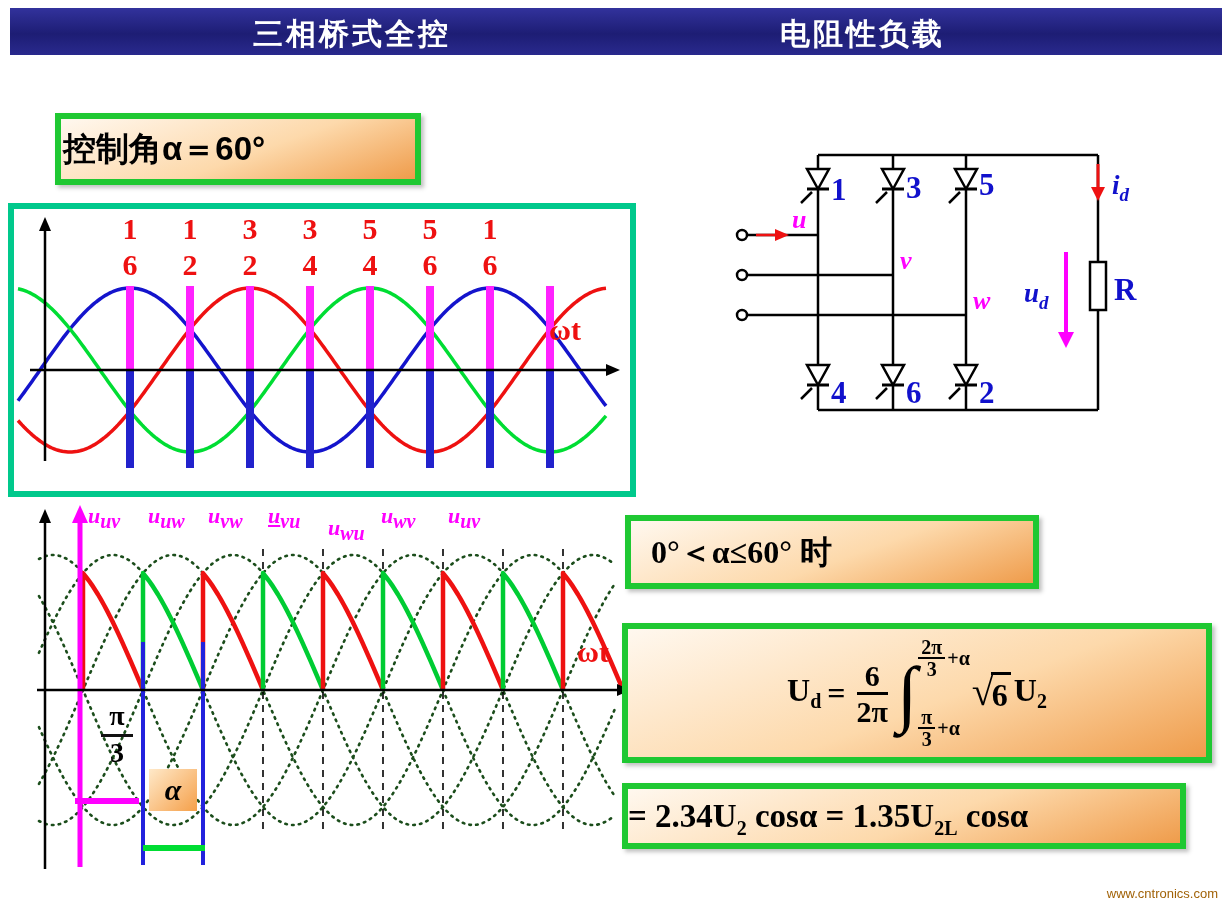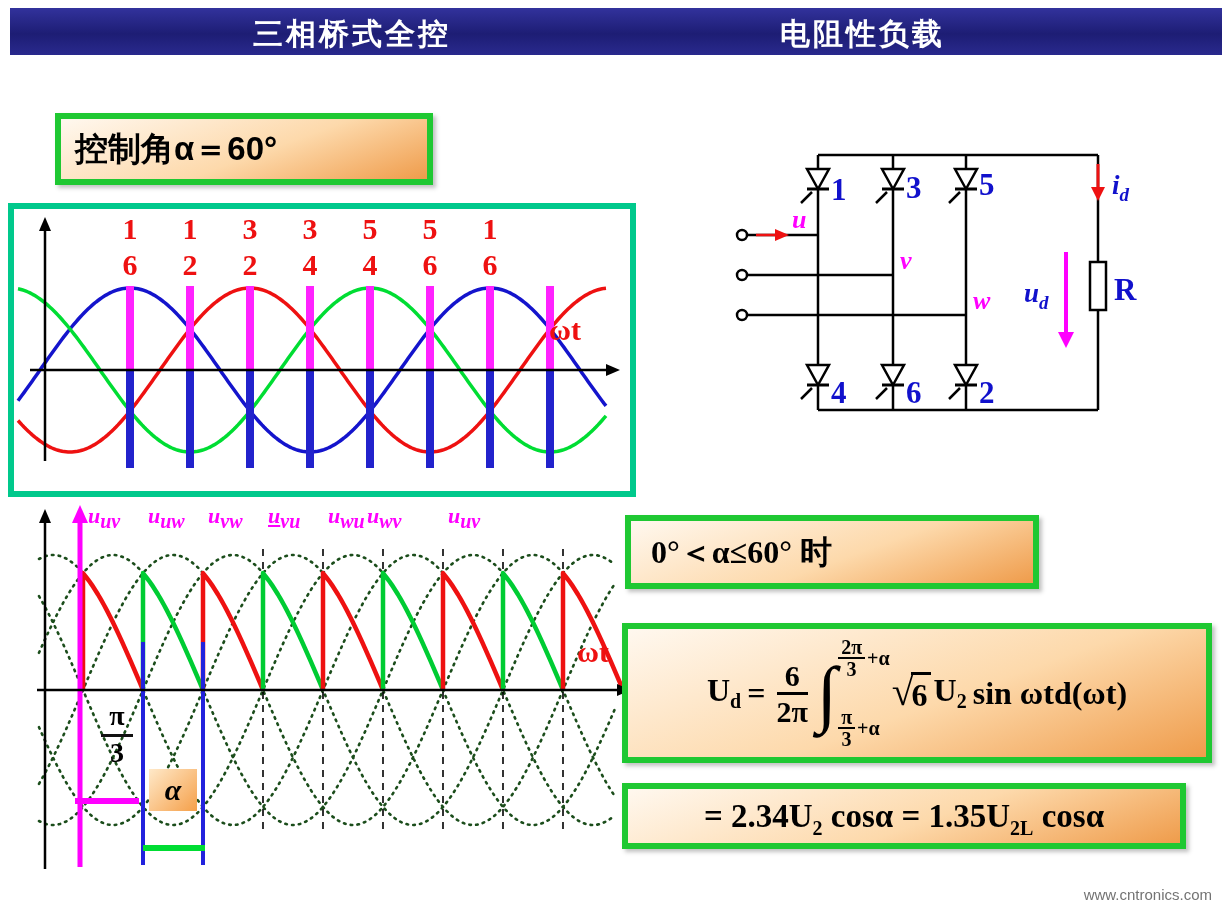--- a/index.html
+++ b/index.html
@@ -11,21 +11,21 @@
           background:linear-gradient(180deg,#32329c 0%,#1d1d74 55%,#29298d 100%);}
   .header .t{position:absolute;top:6px;color:#ffffff;font-size:30px;font-weight:bold;letter-spacing:3px;}
   .t-left{left:243px;}
   .t-right{left:770px;}
 
   
   .gbox{position:absolute;border:6px solid #1fc832;
         background:linear-gradient(160deg,#fff8ef 0%,#fdd9ab 55%,#ef9c4b 100%);
         box-shadow:3px 3px 4px rgba(120,120,120,.45);}
   .control-box{left:55px;top:113px;width:352px;height:60px;line-height:60px;
-               padding-left:14px;font-size:33px;font-weight:bold;color:#000;}
+               padding-left:2px;font-size:33px;font-weight:bold;color:#000;}
   .condition-box{left:625px;top:515px;width:382px;height:62px;line-height:62px;
                  padding-left:20px;font-size:32px;font-weight:bold;color:#000;
                  font-family:"Liberation Serif",serif;}
 
   
   .top-panel{position:absolute;left:8px;top:203px;width:616px;height:282px;
              border:6px solid #00c98c;background:#fff;}
   .top-panel svg{position:absolute;left:0;top:0;}
   .cond{position:absolute;top:2px;width:32px;text-align:center;
         font-family:"Liberation Serif",serif;font-weight:bold;font-size:30px;
@@ -71,26 +71,26 @@
   .int{font-size:74px;line-height:.85;font-weight:bold;margin:0 1px;}
   .limits{display:inline-flex;flex-direction:column;justify-content:space-between;
           height:112px;font-size:20px;line-height:1;margin-right:2px;}
   .lim{display:inline-flex;align-items:center;}
   .mfrac{display:inline-flex;flex-direction:column;align-items:center;margin-right:2px;}
   .mfrac .mnum{border-bottom:2px solid #000;padding:0 3px;}
   .sqrt{display:inline-flex;align-items:flex-start;}
   .sqrt .rad{font-size:40px;line-height:1;}
   .sqrt .radicand{border-top:3px solid #000;padding:2px 3px 0 1px;margin-left:-3px;}
   .formula-result{left:622px;top:783px;width:552px;height:54px;line-height:54px;
-                  text-align:center;font-family:"Liberation Serif",serif;
+                  text-align:left;font-family:"Liberation Serif",serif;
                   font-weight:bold;font-size:33px;color:#000;}
   .formula-result span{white-space:pre;}
   .formula-result sub{font-size:20px;}
 
-  .watermark{position:absolute;right:10px;top:886px;font-size:15px;color:#737373;}
+  .watermark{position:absolute;right:4px;top:886px;font-size:13px;color:#a16207;}
 </style>
 </head>
 <body>
 
 <div class="page">
 
   <div class="header">
     <span class="t t-left">三相桥式全控</span>
     <span class="t t-right">电阻性负载</span>
   </div>
@@ -248,22 +248,22 @@
       <span class="pnum">π</span>
       <span class="pden">3</span>
     </div>
     <div class="alphabox">
       <span>α</span>
     </div>
   <span class="vlabel" style="left: 63px;">u<sub>uv</sub></span>
       <span class="vlabel" style="left: 123px; text-align: right;">u<sub>uw</sub></span>
       <span class="vlabel" style="left: 183px;">u<sub>vw</sub></span>
       <span class="vlabel" style="left: 243px; text-decoration: underline;">u<sub>vu</sub></span>
-      <span class="vlabel" style="left: 303px;">u<sub>wu</sub></span>
-      <span class="vlabel" style="left: 342px; text-align: right;">u<sub>wv</sub></span>
+      <span class="vlabel" style="left: 303px; margin-top: 12px;">u<sub>wu</sub></span>
+      <span class="vlabel" style="left: 356px; text-align: right;">u<sub>wv</sub></span>
       <span class="vlabel" style="left: 423px;">u<sub>uv</sub></span>
     </div>
 
   <div class="gbox condition-box">
     <span>0°＜α≤60° 时</span>
   </div>
 
   <div class="gbox formula-main">
     <span class="f-item"><span>U</span><sub>d</sub></span>
     <span class="f-item">=</span>
@@ -286,21 +286,20 @@
             <span>3</span>
           </span>
         <span>+α</span>
       </span>
     </span>
     <span class="sqrt">
         <span class="rad">√</span>
         <span class="radicand">6</span>
       </span>
     <span class="f-item"><span>U</span><sub>2</sub></span>
-    <span class="f-item">sin ωtd(ωt)</span>
   </div>
 
   <div class="gbox formula-result">
     <span>= 2.34U</span><sub>2</sub><span> cosα = 1.35U</span><sub>2L</sub><span> cosα</span>
   </div>
 
   <div class="watermark">www.cntronics.com</div>
 
 </div>
 

